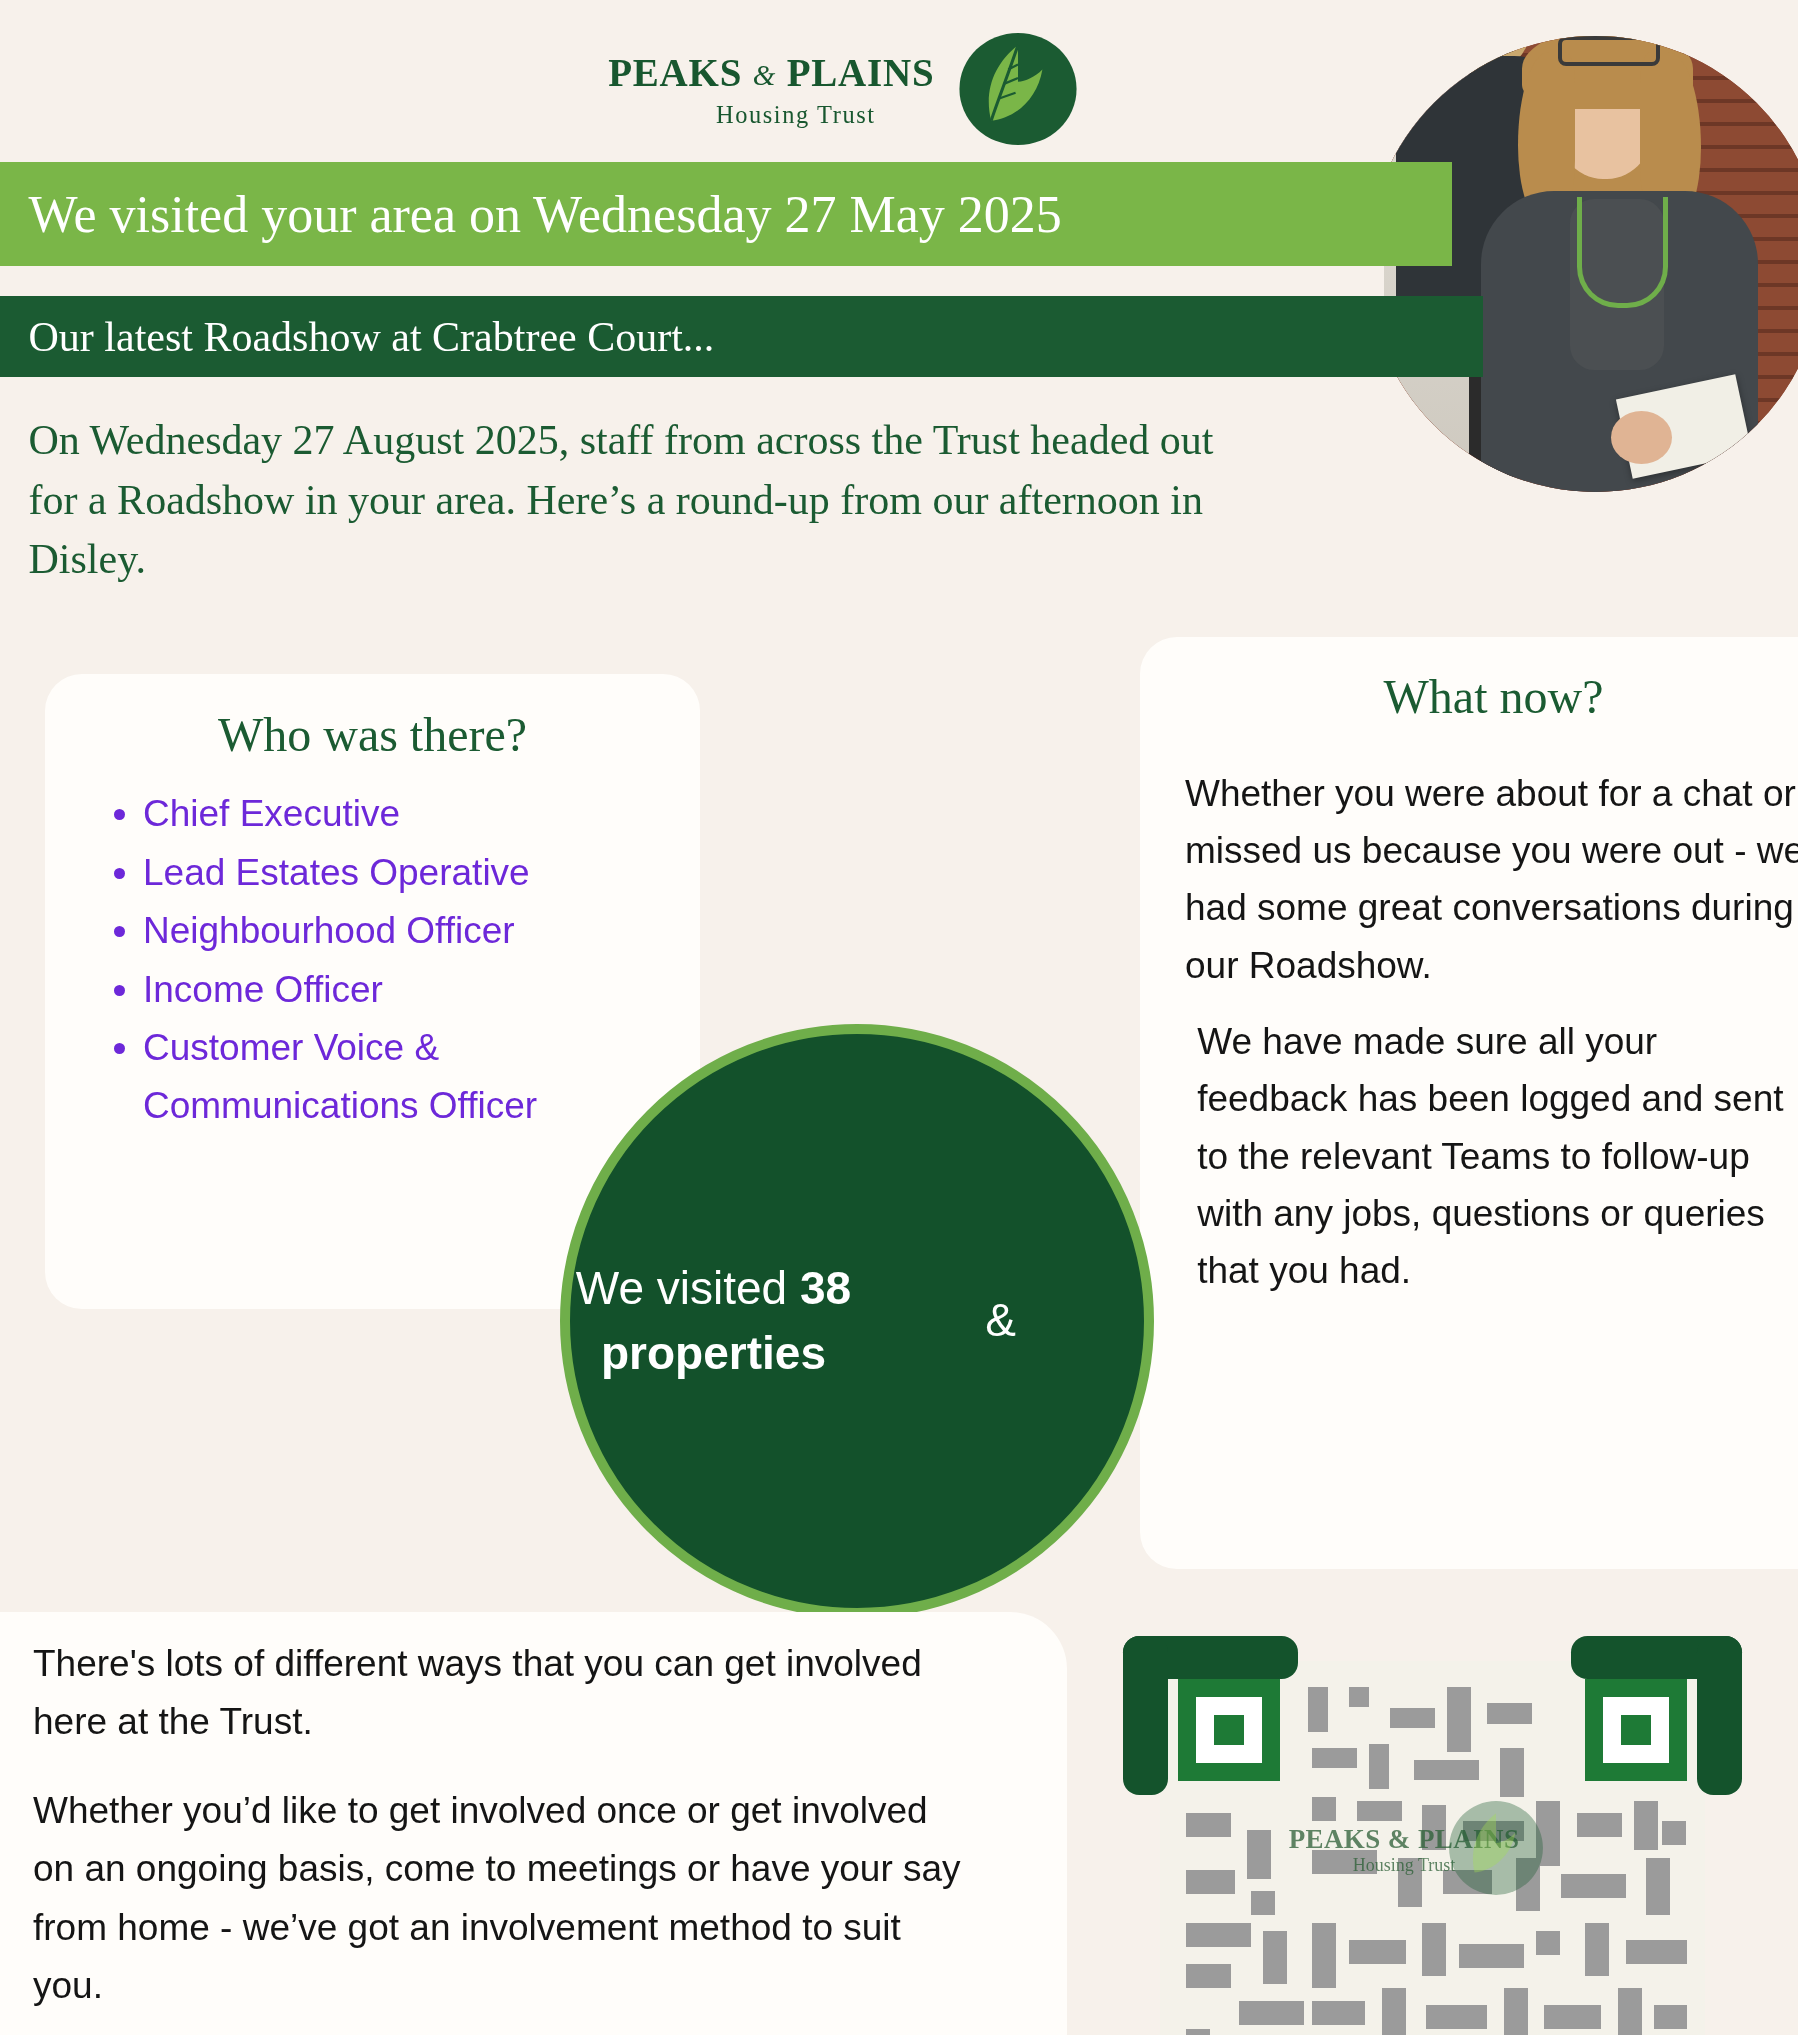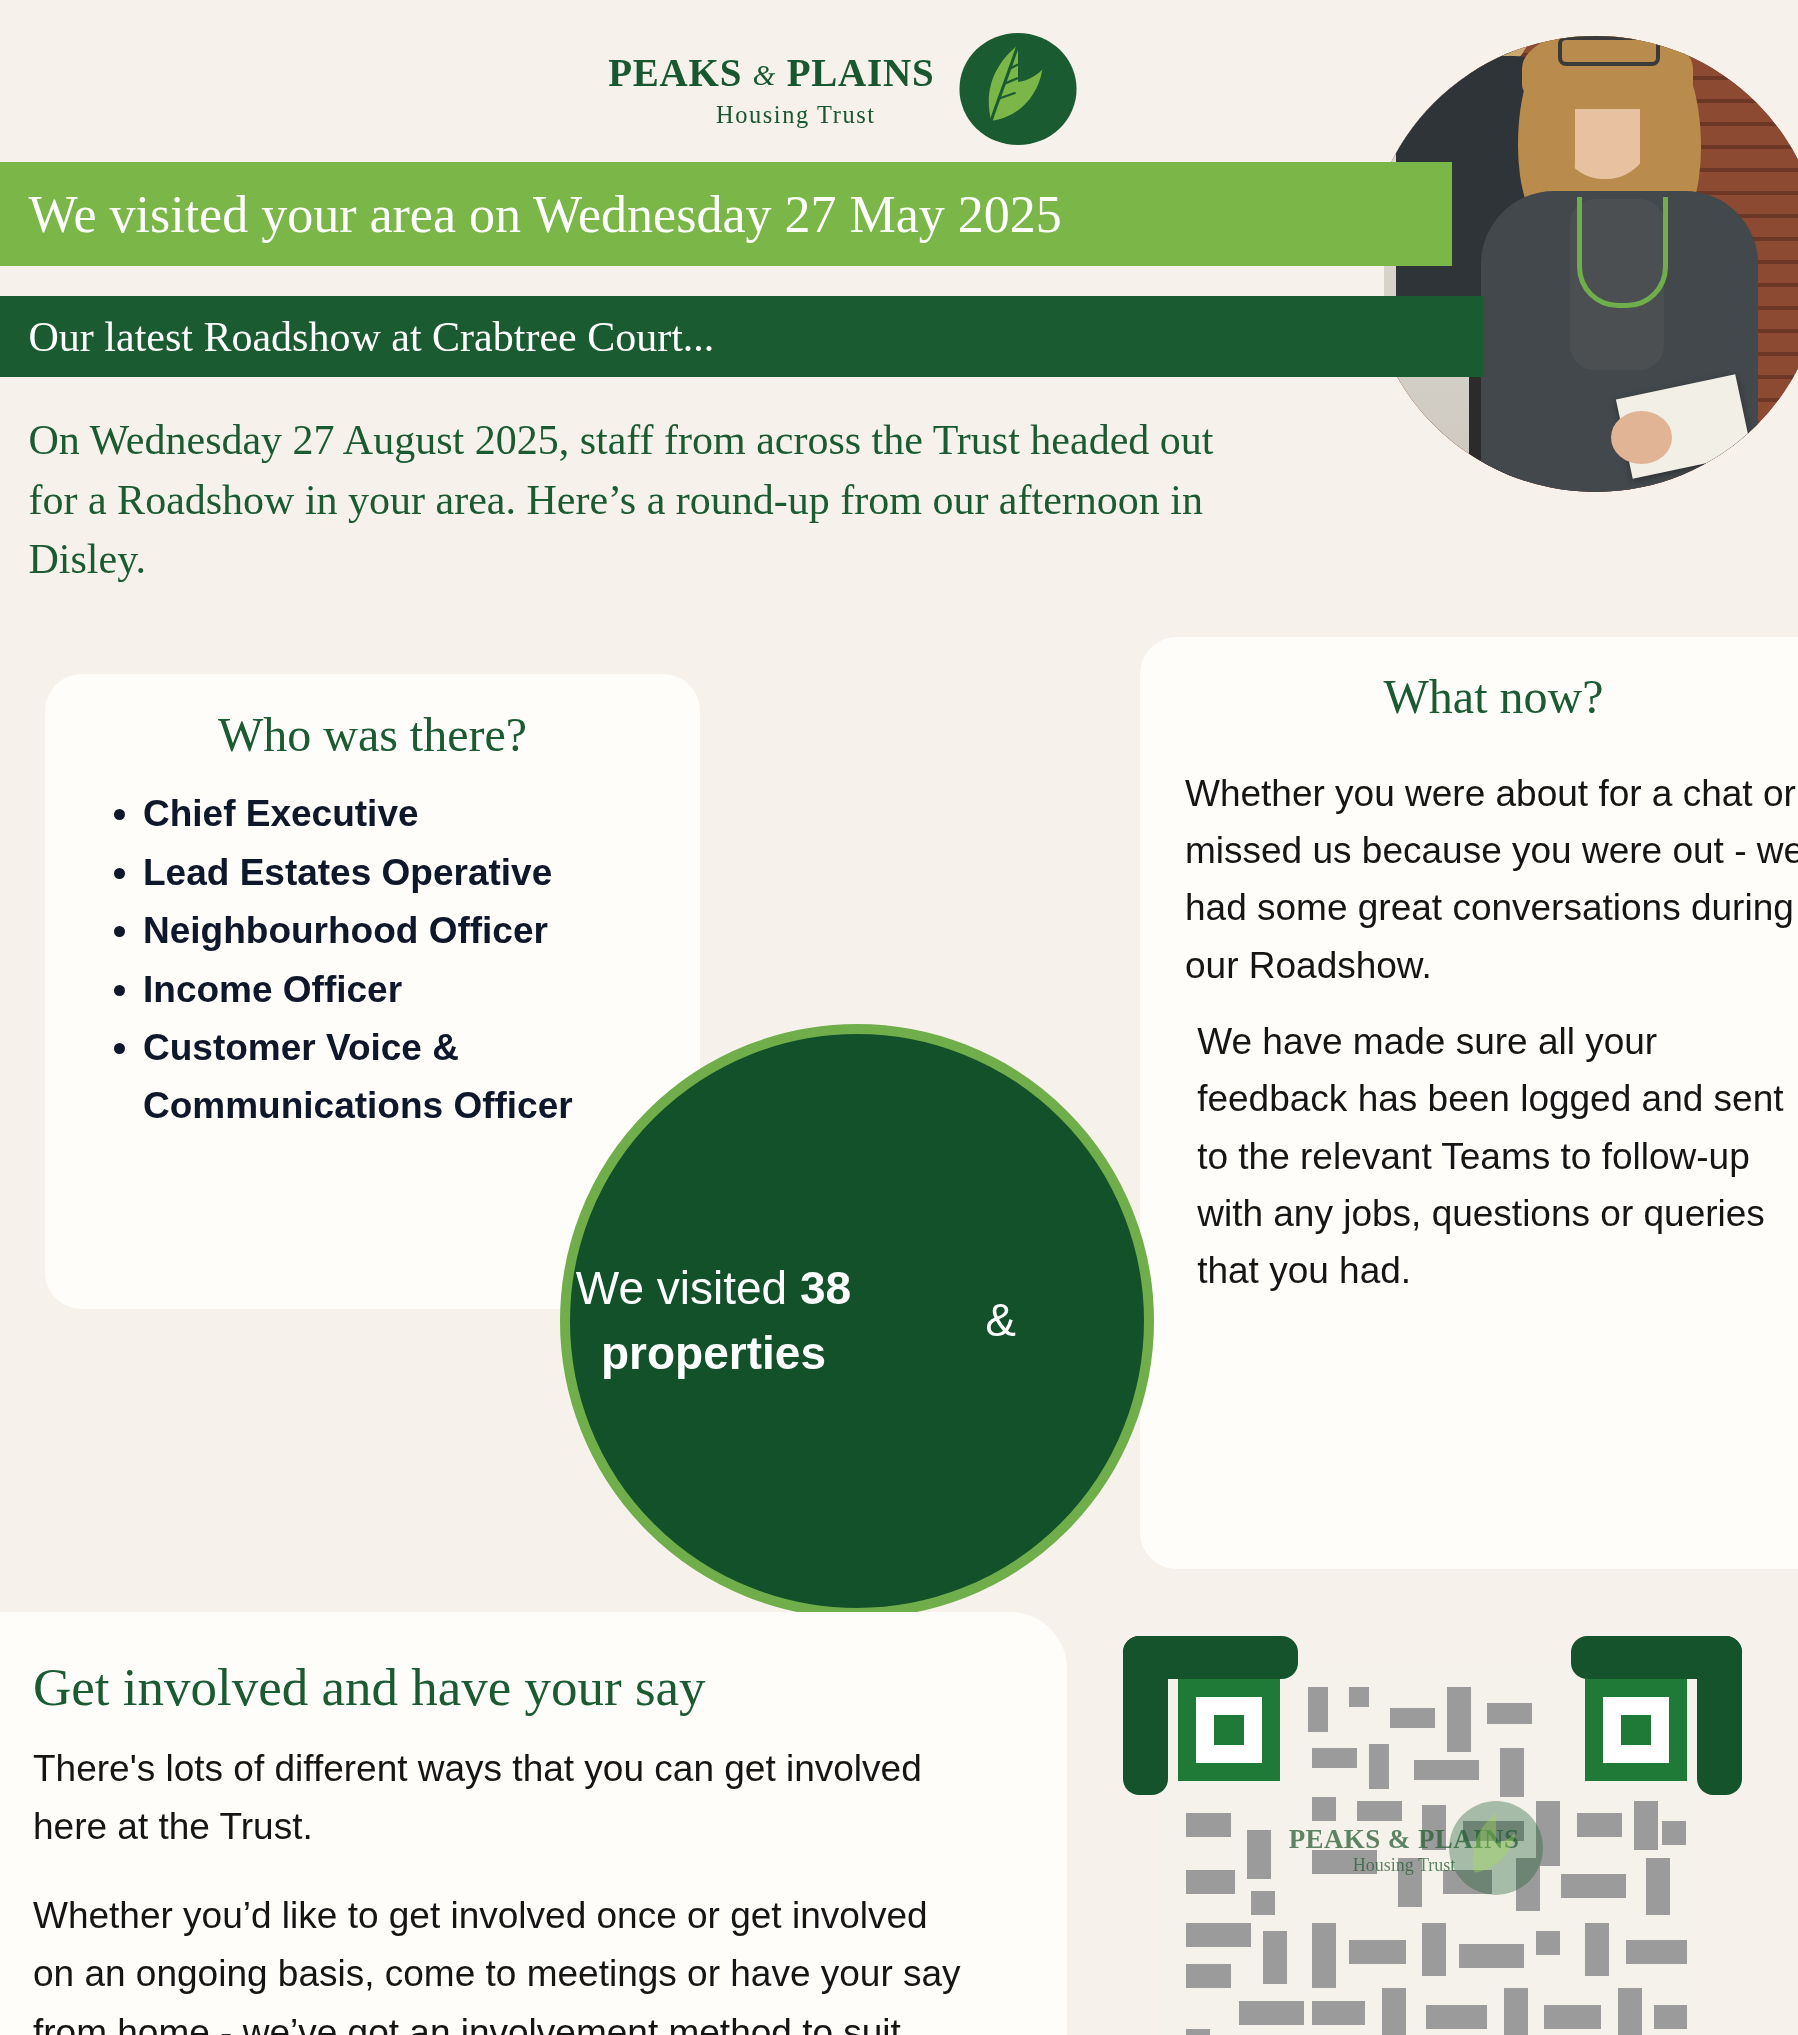--- a/index.html
+++ b/index.html
@@ -228,22 +228,21 @@
     font-family: "Liberation Serif", serif;
     font-weight: 400;
     font-size: 48px;
     color: #1b5b32;
   }
   .who-list {
     margin: 23px 0 0 0;
     padding-left: 98px;
     font-size: 37px;
     line-height: 1.56;
-    color: #0f172a;
-    font-weight: bold;
+    color: #6d28d9;
   }
   .who-list li { margin-bottom: 0.8px; }
 
   
   .card-what {
     left: 1140px; top: 637px;
     width: 707px; height: 932px;
   }
   .card-what h2 {
     margin: 0;
@@ -444,21 +443,20 @@
   </div>
 
   <div class="stat-circle">
     <div class="stat-line">
       <span>We visited </span><span class="big">38 properties</span>
     </div>
     <div class="stat-line">&amp;</div>
   </div>
 
   <div class="card card-involved">
-    <h2>Get involved and have your say</h2>
     <div class="involved-body">
       <p>There's lots of different ways that you can get involved here at the Trust.</p>
       <p>Whether you’d like to get involved once or get involved on an ongoing basis, come to meetings or have your say from home - we’ve got an involvement method to suit you.</p>
     </div>
 
   </div>
 
   <div class="qr-block">
     <div class="qr-bg"></div>
     <div class="corner" style="left:16.3px;  top:24.4px;   width:175px; height:43px; border-radius:16.3px;"></div>

